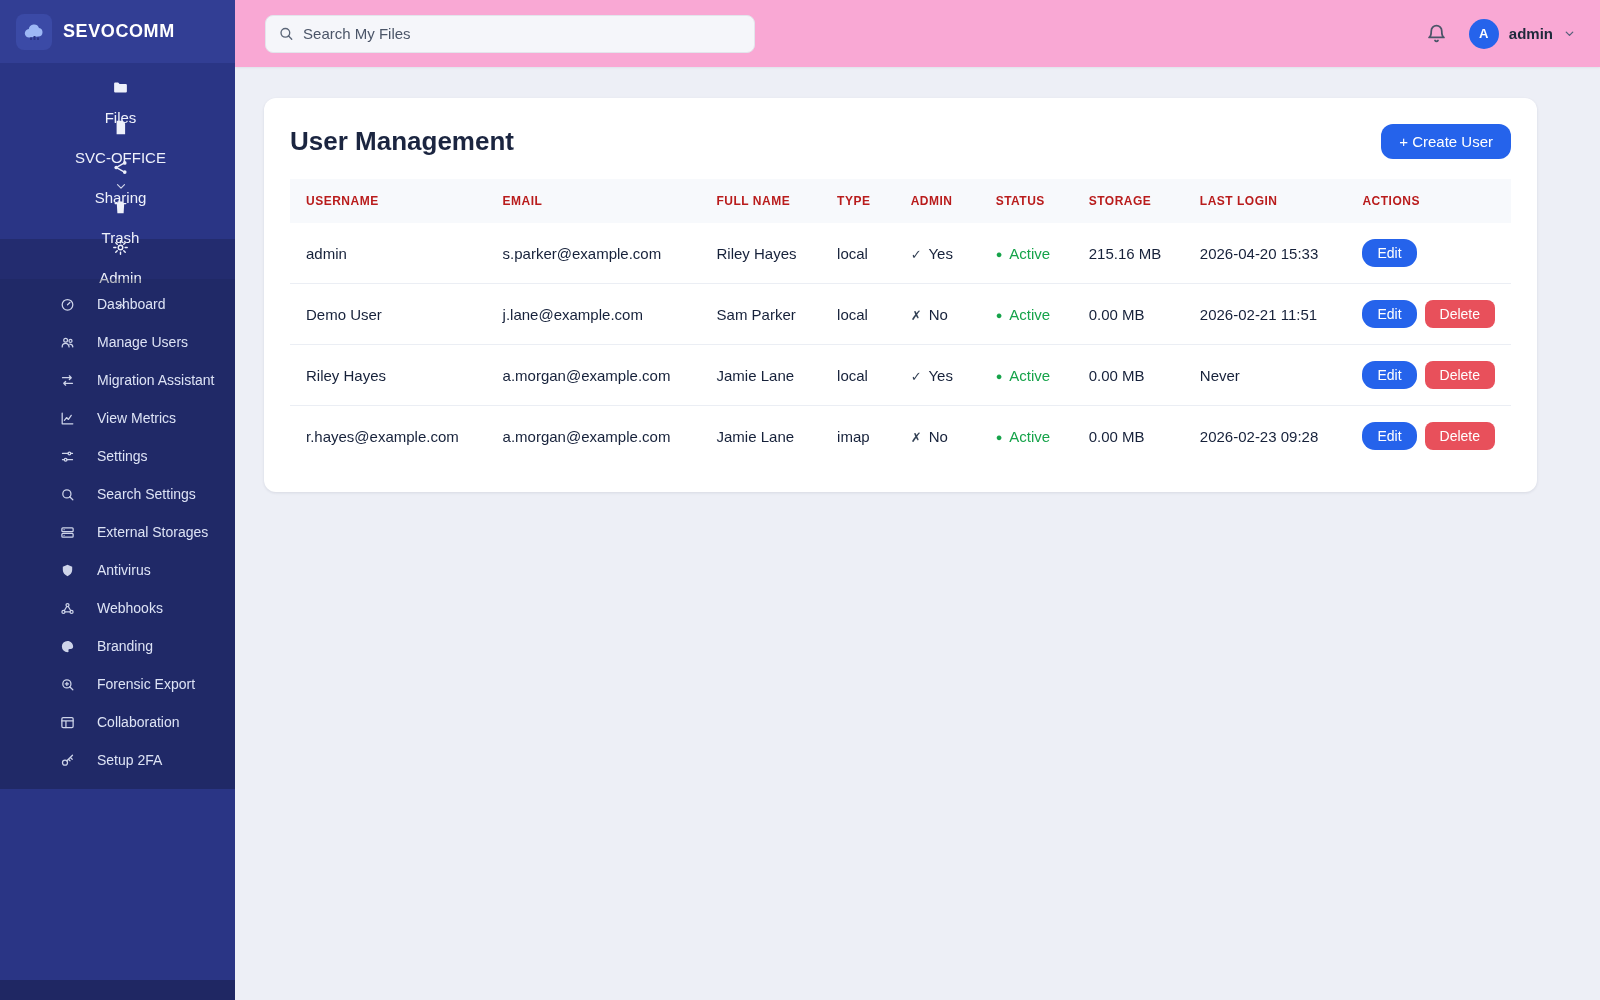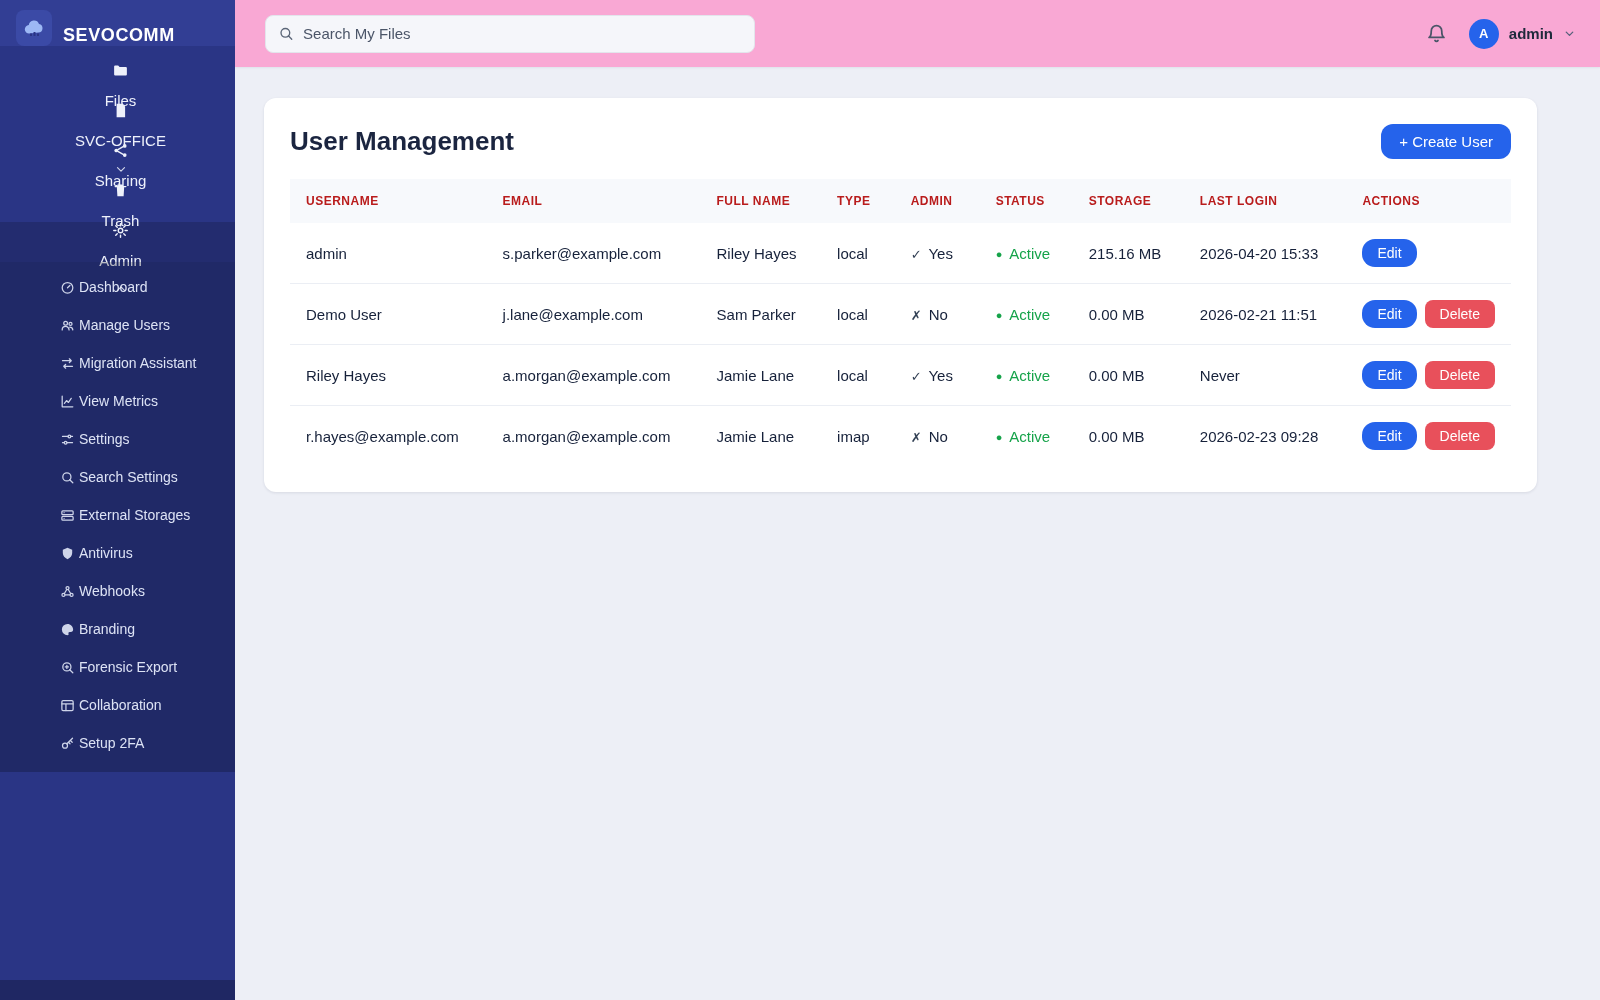--- a/index.html
+++ b/index.html
@@ -2,33 +2,33 @@
 <html><head>
 <meta charset="utf-8">
 <style>
   * { margin:0; padding:0; box-sizing:border-box; }
   html,body { width:1600px; height:1000px; overflow:hidden; }
   body { font-family:"Liberation Sans","DejaVu Sans",sans-serif; background:#edeff6; color:#1b2540; }
   .app { display:flex; width:1600px; height:1000px; }
 
   
   .sidebar { width:235px; flex-shrink:0; background:#2a3585; display:flex; flex-direction:column; position:relative; }
-  .brand { height:46px; display:flex; align-items:flex-end; gap:11px; padding:0 16px; background:#323e94; }
+  .brand { height:63px; display:flex; align-items:center; gap:11px; padding:0 16px; background:#323e94; }
   .logo { width:36px; height:36px; border-radius:8px; background:#3b4aa6; display:flex; align-items:center; justify-content:center; color:#9db8f5; }
   .logo svg { width:24px; height:24px; }
   .brand-name { color:#ffffff; font-weight:bold; font-size:18px; letter-spacing:0.6px; }
   .nav { padding-top:16px; }
   .nav-item { height:40px; display:flex; align-items:center; gap:13px; padding:0 18px 0 24px; color:#eef1fb; font-size:15px; cursor:pointer;flex-direction:column; }
   .nav-item .icon { width:17px; height:17px; display:inline-flex; flex-shrink:0; }
   .nav-item .icon svg { width:100%; height:100%; }
   .nav-item .nav-label { flex:1; }
   .nav-item .chev { width:14px; height:14px; opacity:.85; }
   .nav-item.active { background:rgba(0,0,0,0.16); }
   .submenu { background:rgba(0,0,0,0.22); padding:6px 0 10px 0; }
-  .sub-item { height:38px; display:flex; align-items:center; gap:4px; padding:0 12px 0 60px; color:#dde3f5; font-size:14px; cursor:pointer; }
+  .sub-item { height:38px; display:flex; align-items:center; gap:22px; padding:0 12px 0 60px; color:#dde3f5; font-size:14px; cursor:pointer; }
   .sub-item .icon { width:15px; height:15px; display:inline-flex; flex-shrink:0; opacity:.92; }
   .sub-item .icon svg { width:100%; height:100%; }
   .sidebar-footer { position:absolute; bottom:0; left:0; width:100%; height:20px; background:rgba(0,0,0,0.25); }
 
   
   .content { flex:1; display:flex; flex-direction:column; min-width:0; }
 
   
   .topbar { height:67px; background:#f9a8d4; display:flex; align-items:center; padding:0 24px 0 30px; box-shadow:0 1px 2px rgba(20,30,60,0.06); flex-shrink:0; }
   .searchbox { width:490px; height:38px; background:#f5f6fa; border:1px solid #e3e5ec; border-radius:8px; display:flex; align-items:center; padding:0 12px; gap:9px; }

